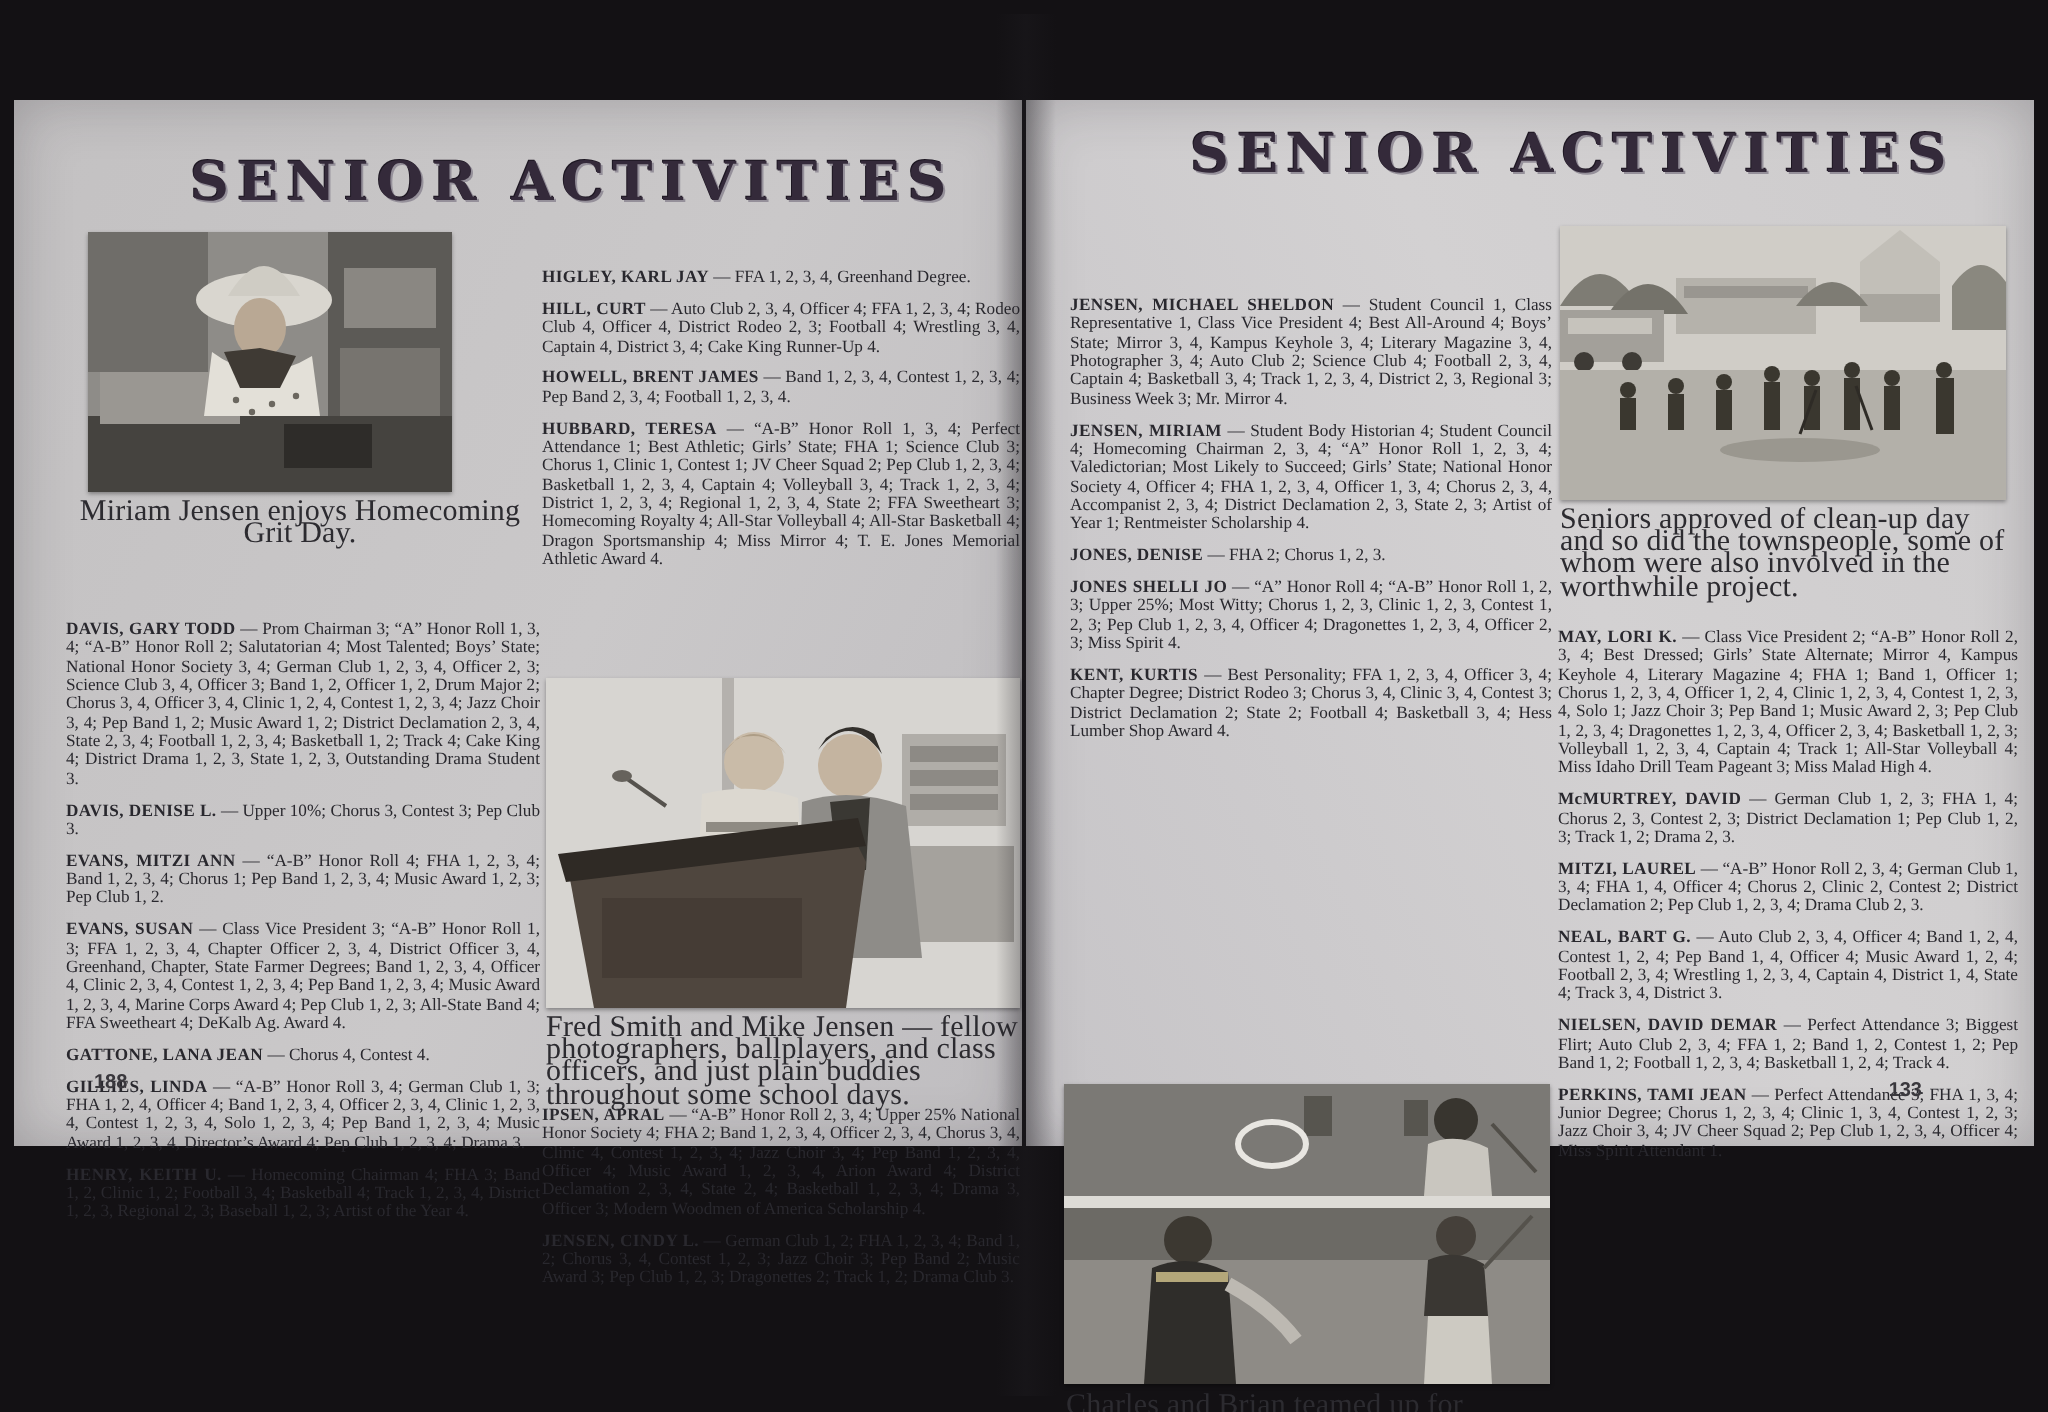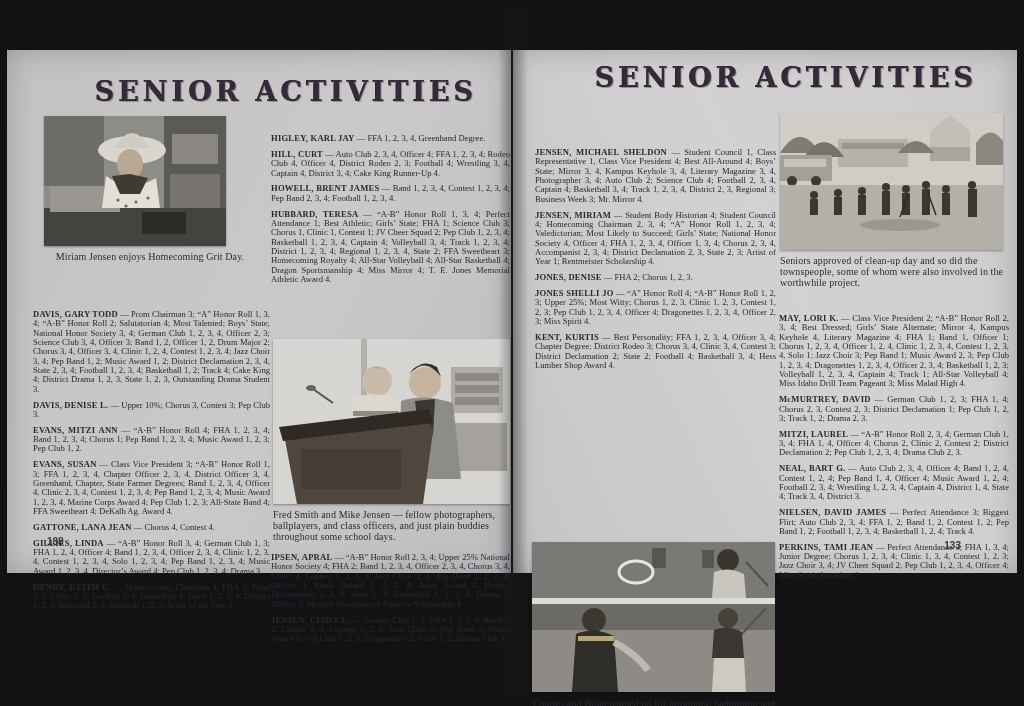--- a/index.html
+++ b/index.html
@@ -34,21 +34,21 @@
   .hl-left{left:88px;top:26px;width:345px;}
   .hl-right{left:82px;top:12px;width:350px;}
   .photo{
     position:absolute;overflow:hidden;
     box-shadow:0 1px 2px rgba(0,0,0,.35);
     background:#8a8885;
   }
   .photo svg{display:block;}
   .caption{
     position:absolute;
-    font-size:10px;line-height:11.2px;color:#2c2b30;
+    font-size:15px;line-height:11.2px;color:#2c2b30;
     letter-spacing:.1px;
   }
   .col{
     position:absolute;overflow:hidden;
     font-size:8.6px;line-height:9.35px;color:#29282e;
     text-align:justify;
   }
   .col .entry{margin:0 0 6.5px 0;}
   .entry-name{font-weight:bold;letter-spacing:.2px;font-family:Liberation Serif, serif;}
   .pagenum{
@@ -228,21 +228,21 @@
         <ellipse cx="120" cy="112" rx="40" ry="6" fill="#9a978f"></ellipse>
       </svg>
     </div>
     <div class="caption cap-cleanup">Seniors approved of clean-up day and so did the townspeople, some of whom were also involved in the worthwhile project.</div>
 
     <div class="col col2-right">
         <p class="entry"><span class="entry-name">MAY, LORI K.</span> — Class Vice President 2; “A-B” Honor Roll 2, 3, 4; Best Dressed; Girls’ State Alternate; Mirror 4, Kampus Keyhole 4, Literary Magazine 4; FHA 1; Band 1, Officer 1; Chorus 1, 2, 3, 4, Officer 1, 2, 4, Clinic 1, 2, 3, 4, Contest 1, 2, 3, 4, Solo 1; Jazz Choir 3; Pep Band 1; Music Award 2, 3; Pep Club 1, 2, 3, 4; Dragonettes 1, 2, 3, 4, Officer 2, 3, 4; Basketball 1, 2, 3; Volleyball 1, 2, 3, 4, Captain 4; Track 1; All-Star Volleyball 4; Miss Idaho Drill Team Pageant 3; Miss Malad High 4.</p>
         <p class="entry"><span class="entry-name">McMURTREY, DAVID</span> — German Club 1, 2, 3; FHA 1, 4; Chorus 2, 3, Contest 2, 3; District Declamation 1; Pep Club 1, 2, 3; Track 1, 2; Drama 2, 3.</p>
         <p class="entry"><span class="entry-name">MITZI, LAUREL</span> — “A-B” Honor Roll 2, 3, 4; German Club 1, 3, 4; FHA 1, 4, Officer 4; Chorus 2, Clinic 2, Contest 2; District Declamation 2; Pep Club 1, 2, 3, 4; Drama Club 2, 3.</p>
         <p class="entry"><span class="entry-name">NEAL, BART G.</span> — Auto Club 2, 3, 4, Officer 4; Band 1, 2, 4, Contest 1, 2, 4; Pep Band 1, 4, Officer 4; Music Award 1, 2, 4; Football 2, 3, 4; Wrestling 1, 2, 3, 4, Captain 4, District 1, 4, State 4; Track 3, 4, District 3.</p>
-        <p class="entry"><span class="entry-name">NIELSEN, DAVID JAMES</span> — Perfect Attendance 3; Biggest Flirt; Auto Club 2, 3, 4; FFA 1, 2; Band 1, 2, Contest 1, 2; Pep Band 1, 2; Football 1, 2, 3, 4; Basketball 1, 2, 4; Track 4.</p>
+        <p class="entry"><span class="entry-name">NIELSEN, DAVID DEMAR</span> — Perfect Attendance 3; Biggest Flirt; Auto Club 2, 3, 4; FFA 1, 2; Band 1, 2, Contest 1, 2; Pep Band 1, 2; Football 1, 2, 3, 4; Basketball 1, 2, 4; Track 4.</p>
         <p class="entry"><span class="entry-name">PERKINS, TAMI JEAN</span> — Perfect Attendance 3; FHA 1, 3, 4; Junior Degree; Chorus 1, 2, 3, 4; Clinic 1, 3, 4, Contest 1, 2, 3; Jazz Choir 3, 4; JV Cheer Squad 2; Pep Club 1, 2, 3, 4, Officer 4; Miss Spirit Attendant 1.</p>
       </div>
 
     <div class="pagenum pn-right">133</div>
   </div>
 
   <div class="gutter"></div>
 </div>
 
 </body></html>

